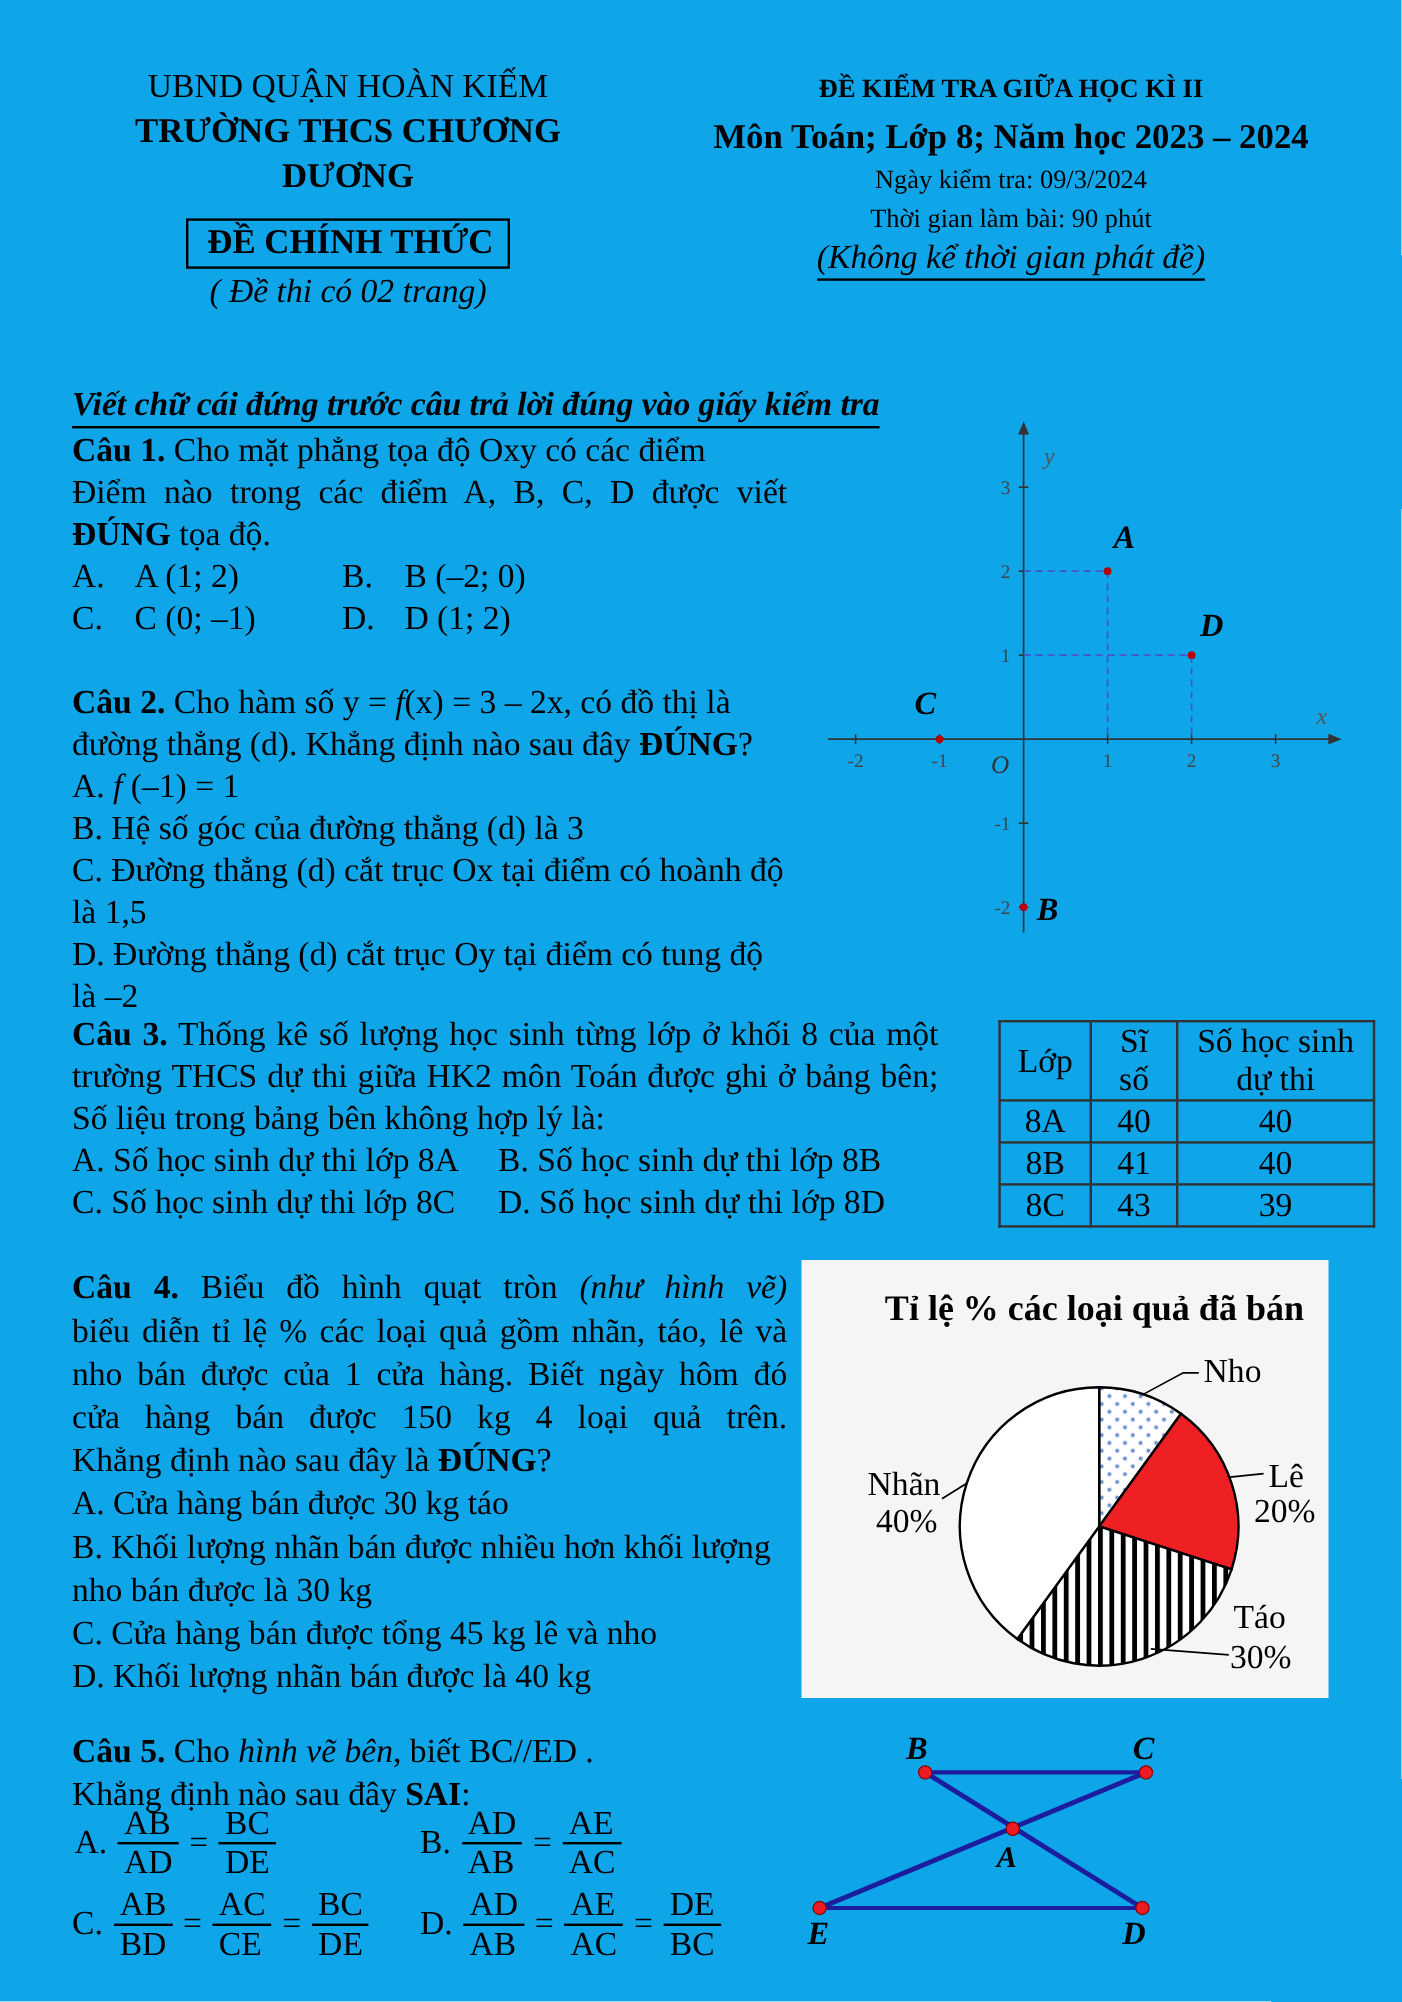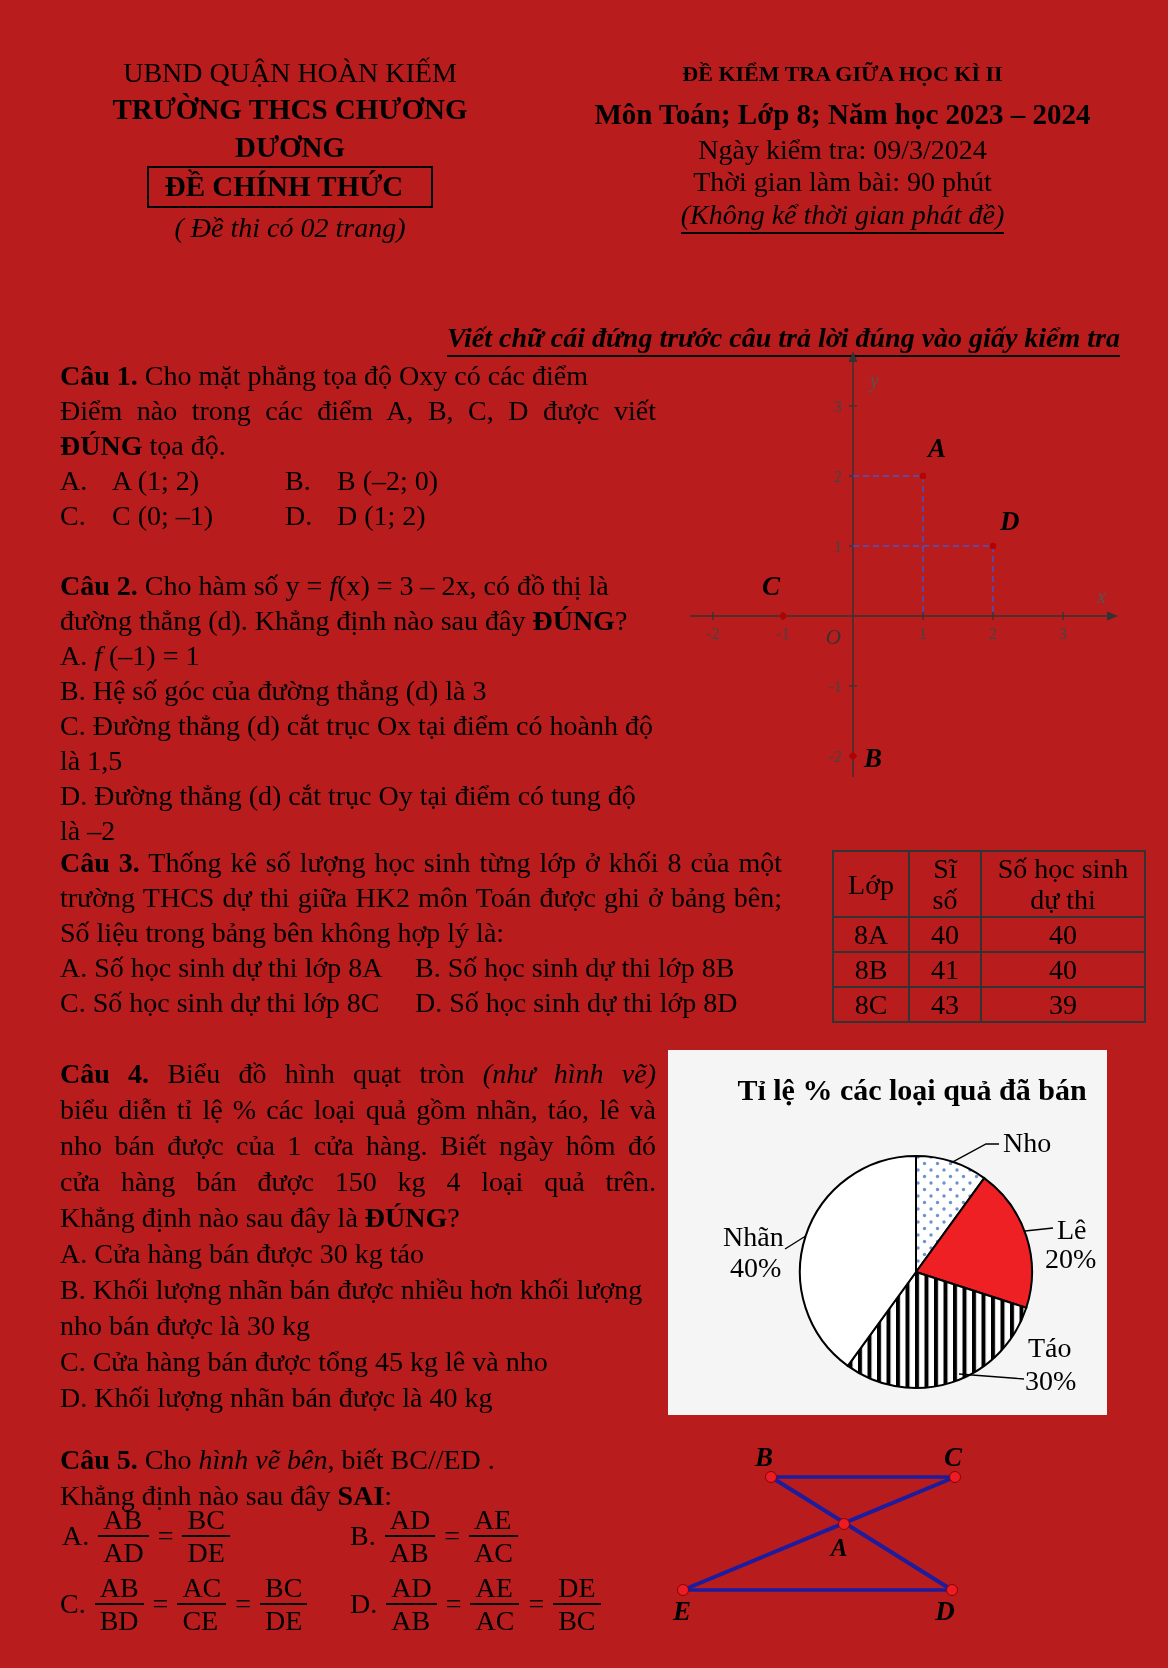--- a/index.html
+++ b/index.html
@@ -1,35 +1,35 @@
 <!DOCTYPE html>
 <html><head>
 <meta charset="utf-8">
 <style>
   html,body{margin:0;padding:0;background:#fff;}
-  .page{position:relative;width:1168px;height:1668px;background:#b91c1c;overflow:hidden;
+  .page{position:relative;width:1168px;height:1668px;background:#0ea5e9;overflow:hidden;
         font-family:"Liberation Serif","DejaVu Serif",serif;color:#000;}
   .abs{position:absolute;}
   .b{font-weight:bold;}
   .i{font-style:italic;}
   .u{border-bottom:2.5px solid #000;padding-bottom:2px;}
   .line{white-space:nowrap;}
   .just{white-space:normal;text-align:justify;text-align-last:justify;}
   .hdr-left{left:88px;top:56px;width:404px;text-align:center;font-size:28px;line-height:34px;}
   .hdr-left .school{font-size:29px;line-height:38px;font-weight:bold;}
-  .stampbox{display:inline-block;border:2px solid #000;padding:1px 28px 3px 16px;
-            font-size:29px;font-weight:bold;margin-top:0;}
+  .stampbox{display:inline-block;border:2px solid #000;padding:1px 12px 3px 16px;
+            font-size:29px;font-weight:bold;margin-top:16px;}
   .hdr-left .note{font-style:italic;font-size:28px;line-height:34px;margin-top:3px;}
   .hdr-right{left:565px;top:54px;width:555px;text-align:center;}
   .hdr-right .title{font-size:22px;font-weight:bold;line-height:40px;}
   .hdr-right .subject{font-size:29px;font-weight:bold;line-height:40px;}
-  .hdr-right .date,.hdr-right .duration{font-size:28px;line-height:32px;}
+  .hdr-right .date,.hdr-right .duration{font-size:22px;line-height:32px;}
   .hdr-right .note{font-size:28px;line-height:33px;font-style:italic;}
   .sec-head{left:60px;top:284px;font-size:29px;font-weight:bold;}
-  .instr{left:60px;top:322px;width:1060px;text-align:right;font-size:28px;}
+  .instr{left:60px;top:322px;width:1060px;text-align:left;font-size:28px;}
   .qblock{font-size:28px;line-height:35px;}
   .q1{left:60px;top:358px;width:596px;}
   .q2{left:60px;top:568px;width:596px;}
   .q3{left:60px;top:845px;width:722px;}
   .q4{left:60px;top:1056px;width:596px;line-height:36px;}
   .q5{left:60px;top:1442px;width:620px;line-height:36px;}
   .optcell{display:inline-block;width:218px;font-family:Liberation Serif, serif;}
   .optcell .k{display:inline-block;width:52px;}
   .optcell3{display:inline-block;width:348px;}
   table.stats{position:absolute;left:832px;top:850px;border-collapse:collapse;

